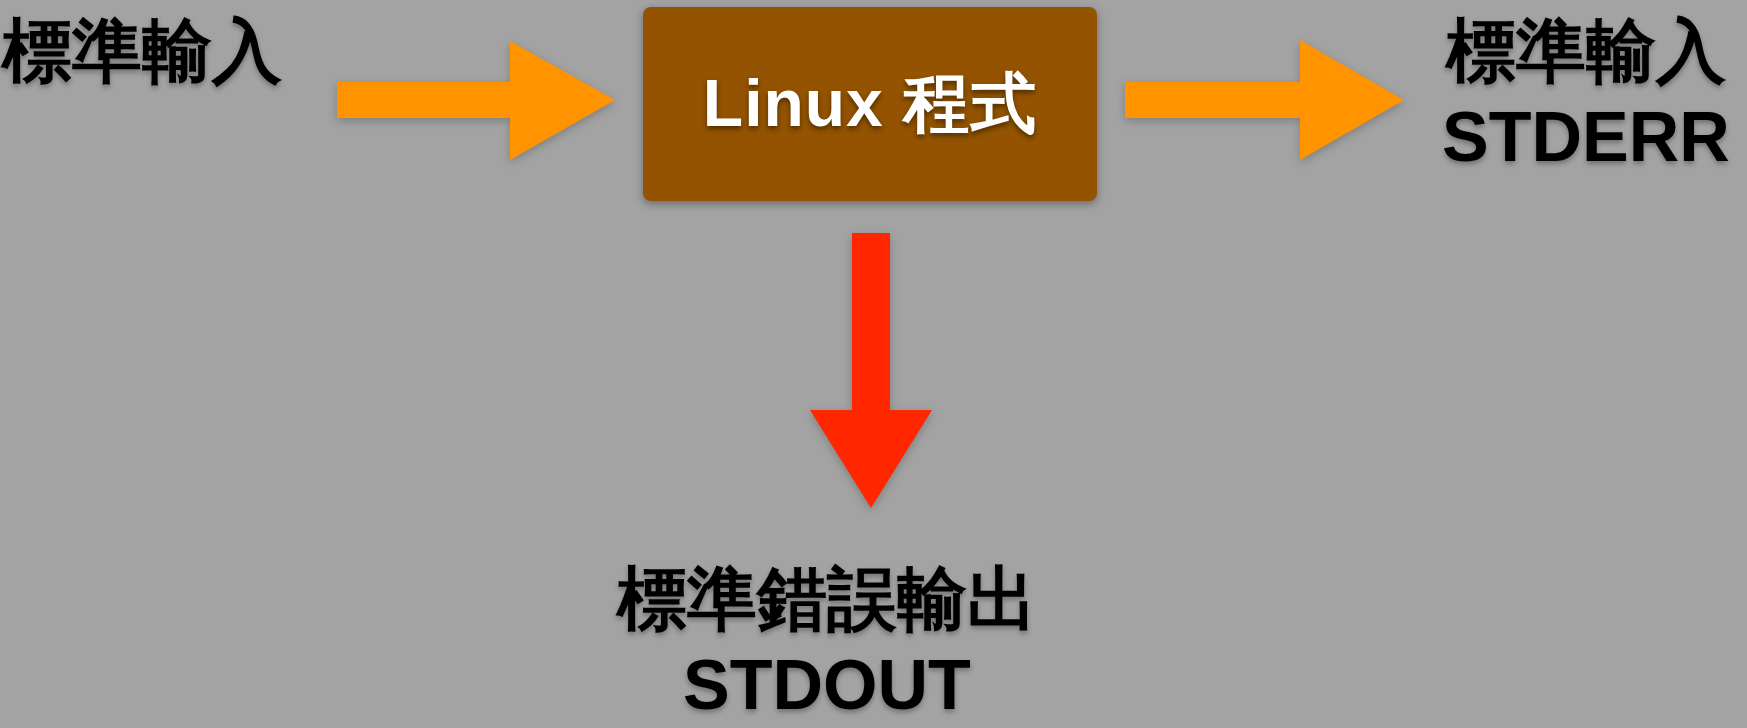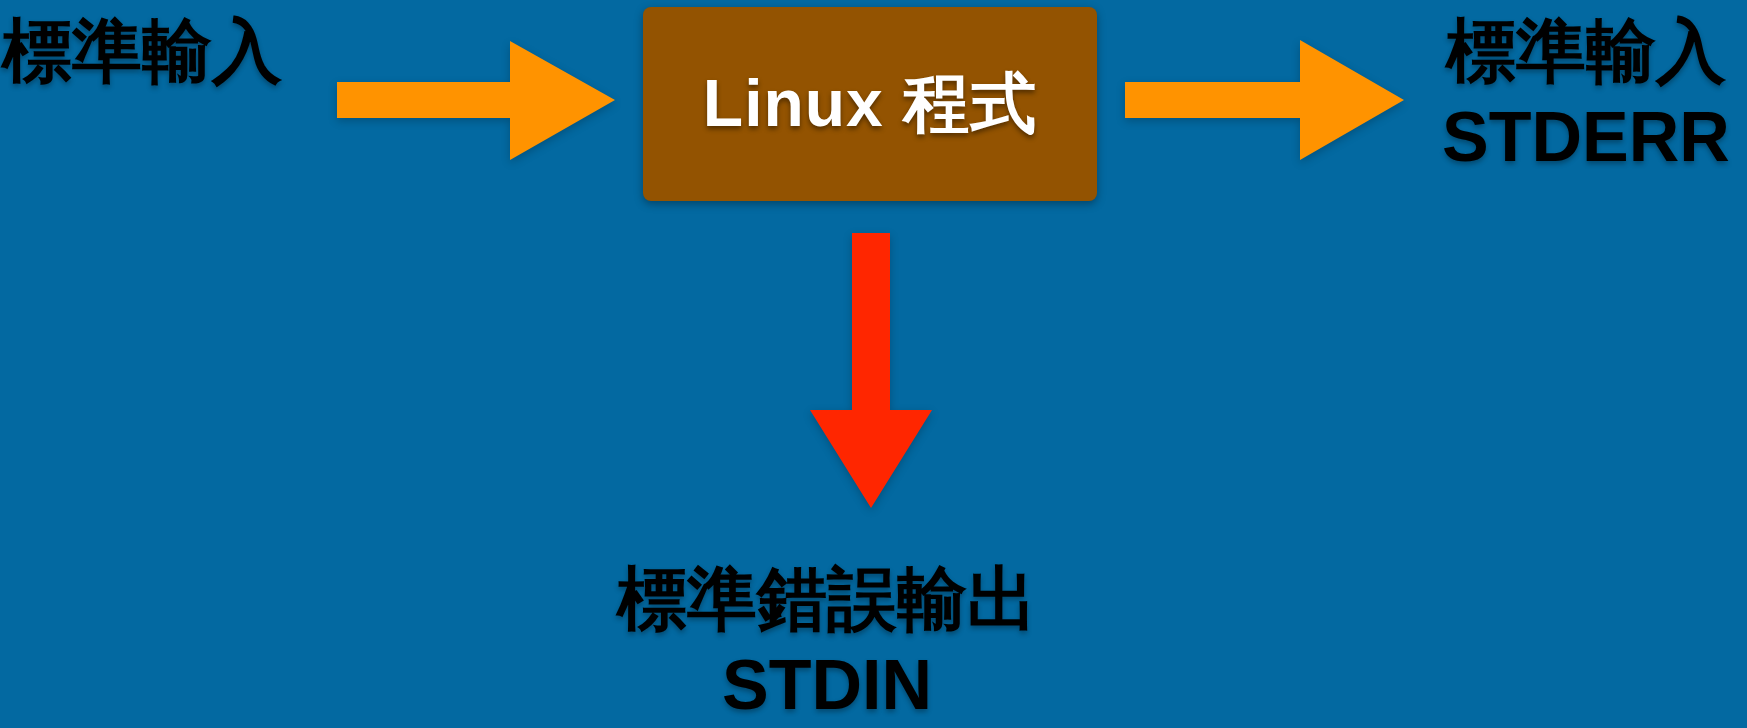--- a/index.html
+++ b/index.html
@@ -4,21 +4,21 @@
 <style>
   html, body {
     margin: 0;
     padding: 0;
     background: #FFFFFF;
   }
   .stage {
     position: relative;
     width: 1747px;
     height: 728px;
-    background: #0369a1;
+    background: #a3a3a3;
     overflow: hidden;
     font-family: "Liberation Sans", "DejaVu Sans", sans-serif;
   }
   .arrows-layer {
     position: absolute;
     left: 0;
     top: 0;
     width: 1747px;
     height: 728px;
   }
@@ -91,16 +91,16 @@
     <span class="program-box-label">Linux 程式</span>
   </div>
 
   <div class="label label-right">
     <div>標準輸入</div>
     <div>STDERR</div>
   </div>
 
   <div class="label label-bottom">
     <div>標準錯誤輸出</div>
-    <div>STDIN</div>
+    <div>STDOUT</div>
   </div>
 
 </div>
 
 </body></html>

